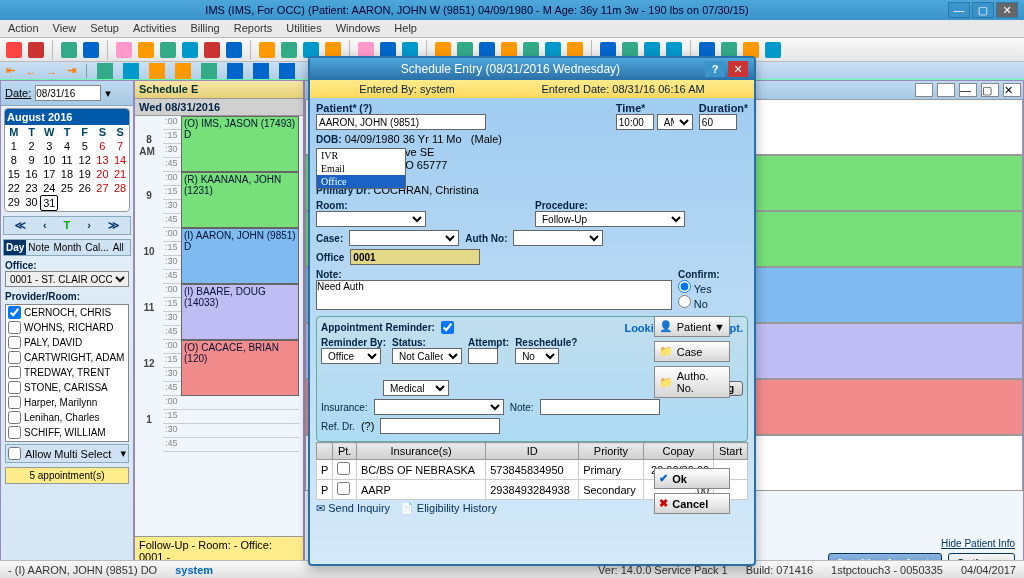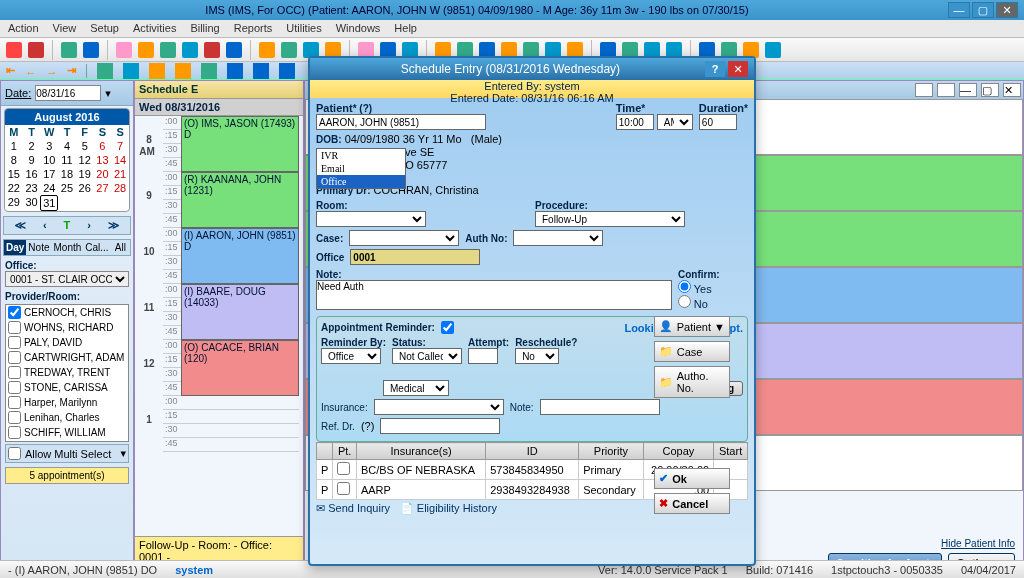--- a/index.html
+++ b/index.html
@@ -16,31 +16,31 @@
 .tbic { width:16px; height:16px; display:inline-block; border-radius:2px; }
 
 .under { background:linear-gradient(#cce0f5,#b0cfea); height:18px; display:flex; align-items:center; padding:0 6px; gap:10px; border-bottom:1px solid #6fa; }
 .under .ic { width:16px;height:16px;display:inline-block; }
 
 .mainrow { display:flex; height:500px; background:#dbe9f7; }
 .left { width:134px; background:linear-gradient(#e6eff9,#d5e6f5); border:1px solid #98b; display:flex; flex-direction:column; }
 .datebar { display:flex; align-items:center; gap:4px; padding:4px; background:linear-gradient(#bedaf0,#a7c9e5); border-bottom:1px solid #8ab; }
 .datebar input { width:66px; height:16px; font-size:10px; border:1px solid #888; }
 .cal { background:#fff; border:1px solid #999; width:126px; margin:2px auto; border-radius:4px; overflow:hidden;}
-.calhdr { background:#0058a8; color:#fff; text-align:center; font-weight:bold; padding:2px; font-size:11px;}
+.calhdr { background:#0058a8; color:#fff; font-weight:bold; padding:2px; font-size:11px;}
 .dgrid { display:grid; grid-template-columns:repeat(7,1fr); font-size:10px;}
 .dgrid div { text-align:center; padding:1px 0; }
 .dgrid .dh { color:#046; font-weight:bold; }
 .dgrid .gr { color:#888; }
 .dgrid .rd { color:#c00; }
 .dgrid .sel { border:1px solid #000; border-radius:2px; }
 .navrow { display:flex; justify-content:space-around; background:#cfe2f3; padding:2px; border:1px solid #8ab; margin:2px;}
 .navrow span { font-weight:bold; color:#036; }
 .tabs { background:#cfe2f3; display:flex; border:1px solid #8ab; margin:2px;}
-.tabs span { flex:1; text-align:center; padding:2px; font-size:10px; }
+.tabs span { flex:1; padding:2px; font-size:10px; }
 .tabs span.sel { background:#036; color:#fff; font-weight:bold; }
 .combo { margin:2px 4px; }
 .combo label { font-weight:bold; color:#024; font-size:10px; display:block; }
 .combo select, .combo input { width:100%; height:16px; border:1px solid #888; font-size:10px; }
 .provlist { border:1px solid #888; background:#fff; height:138px; margin:0 4px; overflow-y:auto; }
 .provlist label { display:flex; align-items:center; gap:3px; padding:1px 2px; font-size:10px;}
 .allowms { background:#cfe2f3; margin:2px 4px; padding:2px; display:flex; align-items:center; gap:4px; font-size:10px; border:1px solid #8ab;}
 .apptct { background:#ffec8b; border:1px solid #999; text-align:center; margin:2px 4px; padding:2px; font-size:10px;}
 
 .mid { flex:1; position:relative; background:#f0f6fb; border:1px solid #98b; overflow:hidden;}
@@ -63,21 +63,21 @@
 .btnb.out { background:linear-gradient(#f5f5f5,#ddd); color:#024;}
 
 
 .modal { position:absolute; left:308px; top:56px; width:448px; height:510px; border:2px solid #2a70a8; border-radius:4px; background:linear-gradient(#9ccaf0,#d5e9f8); box-shadow:0 4px 12px rgba(0,0,0,.3); display:flex; flex-direction:column; z-index:50;}
 .mtitle { height:22px; background:linear-gradient(#4ea7db,#2a70a8); color:#fff; display:flex; align-items:center; padding:0 6px;}
 .mtitle .mt { flex:1; text-align:center; font-size:12px;}
 .mtitle .mx { display:flex; gap:3px; }
 .mtitle .mx span { width:20px; height:16px; background:#3a8; text-align:center; color:#fff; line-height:16px;}
 .mtitle .mx .xh { background:#3a94cb; font-weight:bold;}
 .mtitle .mx .xc { background:#c33;}
-.minfo { background:linear-gradient(#ffec8b,#ffd860); height:18px; display:flex; align-items:center; justify-content:space-around; padding:0 6px; font-size:10px; color:#024;flex-direction:column;}
+.minfo { background:linear-gradient(#ffec8b,#ffd860); height:18px; display:flex; align-items:center; justify-content:space-around; padding:0 6px; font-size:10px; color:#024;}
 .mbody { flex:1; padding:4px 6px; overflow:hidden; position:relative;}
 .row { display:flex; gap:6px; margin-bottom:3px; align-items:center;}
 .row label { font-size:10px; color:#024;}
 .row .b { font-weight:bold; }
 .row input[type=text], .row select { border:1px solid #666; background:#fff; height:16px; font-size:10px; padding:0 2px;}
 .fld { display:flex; flex-direction:column; }
 .tbl { border:1px solid #666; width:100%; border-collapse:collapse; background:#fff; font-size:10px;}
 .tbl th { background:linear-gradient(#eaeaea,#cfcfcf); border:1px solid #999; padding:2px 4px; font-weight:normal;}
 .tbl td { border:1px solid #ccc; padding:2px 4px;}
 .notebox { border:1px solid #666; background:#fff; height:30px; width:100%; resize:none; font-size:10px;}

